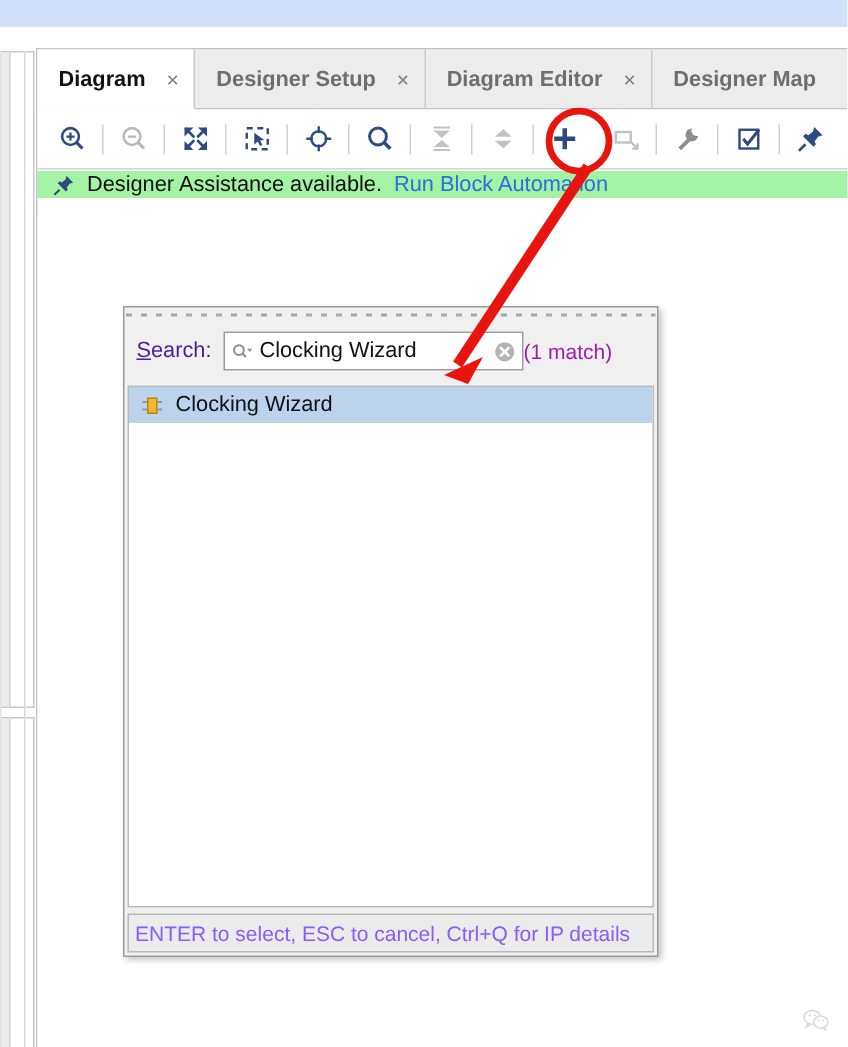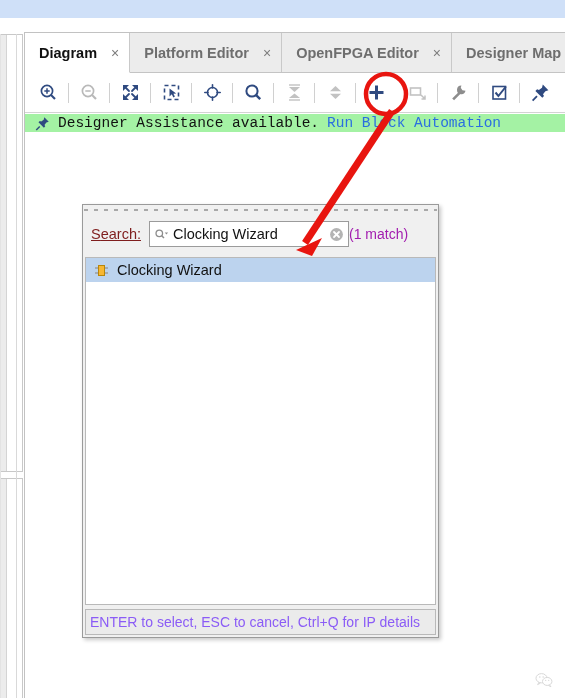--- a/index.html
+++ b/index.html
@@ -94,21 +94,20 @@
 
   
   .assist {
     position: absolute; left: 0; top: 81px; width: 100%; height: 18px;
     background: #a4f2a4;
     display: flex; align-items: center;
     padding-left: 10px;
     box-sizing: border-box;
     font-size: 14.5px;
     color: #111;
-    font-family: Liberation Mono, monospace;
   }
   .assist-text { margin-left: 8px; }
   .assist-link { margin-left: 8px; color: #2a6ee0; }
 
   
   .canvas {
     position: absolute; left: 0; top: 111px; right: 0; bottom: 0;
     background: #ffffff;
   }
 
@@ -126,21 +125,21 @@
       #a8a8a8 0px, #a8a8a8 4px, #f0f0f0 4px, #f0f0f0 10px);
     background-position: 0 3px;
     background-size: 10px 2px;
     background-repeat: repeat-x;
   }
   .popup-searchrow {
     position: absolute; left: 0; top: 9px; right: 0; height: 40px;
     display: flex; align-items: center; padding-left: 8px;
     box-sizing: border-box;
   }
-  .search-label { font-size: 14.5px; color: #7f1d1d; text-decoration: underline; }
+  .search-label { font-size: 14.5px; color: #4c1d95; }
   .search-label u { text-decoration: underline; }
   .search-field {
     margin-left: 8px;
     width: 200px; height: 26px;
     background: #ffffff;
     border: 1px solid #9b9b9b;
     display: flex; align-items: center;
     padding: 0 4px;
     box-sizing: border-box;
   }
@@ -206,25 +205,25 @@
   <div class="left-vrule" style="left:0px; top:34px; height:664px; background:#e3e3e3;"></div>
 
   <div class="editor">
 
     <div class="tabbar">
       <div class="tab active">
         <span class="tab-label">Diagram</span>
         <span class="tab-close">×</span>
       </div>
       <div class="tab">
-        <span class="tab-label">Platform Editor</span>
+        <span class="tab-label">Designer Setup</span>
         <span class="tab-close">×</span>
       </div>
       <div class="tab">
-        <span class="tab-label">OpenFPGA Editor</span>
+        <span class="tab-label">Diagram Editor</span>
         <span class="tab-close">×</span>
       </div>
       <div class="tab last">
         <span class="tab-label">Designer Map</span>
       </div>
     </div>
 
     <div class="toolbar">
 
       <div class="tb-btn">

